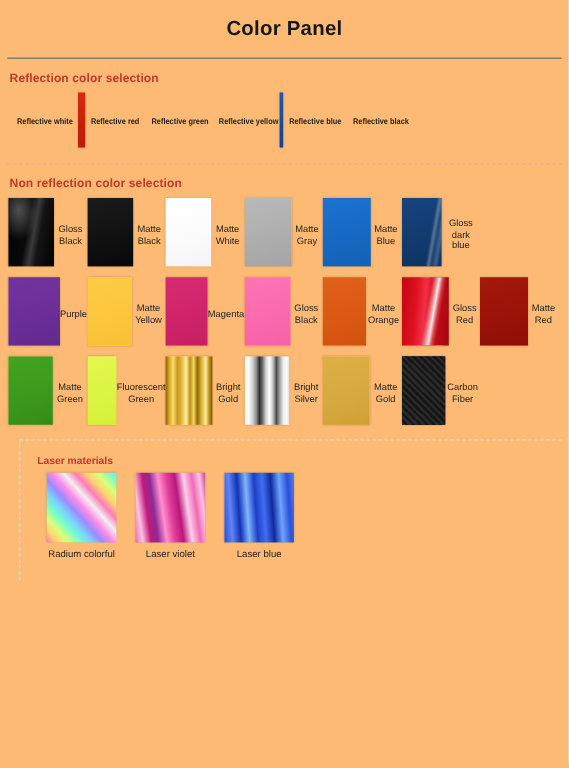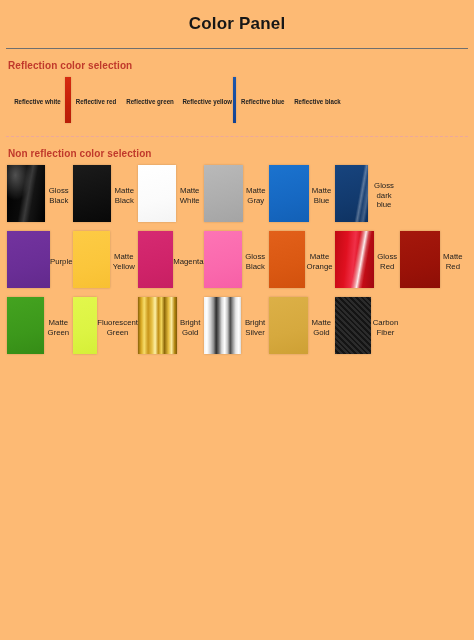--- a/index.html
+++ b/index.html
@@ -298,14 +298,31 @@
         <span class="swatch t-matte-gold"></span>
         <span class="swatch-label">Matte Gold</span>
       </div>
       <div class="swatch-cell">
         <span class="swatch t-carbon"></span>
         <span class="swatch-label">Carbon Fiber</span>
       </div>
     </div>
   </div>
 
+  <div class="laser-block">
+    <div class="laser-head">Laser materials</div>
+    <div class="laser-row">
+      <div class="laser-cell">
+        <span class="swatch t-radium"></span>
+        <span class="swatch-label">Radium colorful</span>
+      </div>
+      <div class="laser-cell">
+        <span class="swatch t-laser-violet"></span>
+        <span class="swatch-label">Laser violet</span>
+      </div>
+      <div class="laser-cell">
+        <span class="swatch t-laser-blue"></span>
+        <span class="swatch-label">Laser blue</span>
+      </div>
+    </div>
+  </div>
 
 </div>
 
 </body></html>

